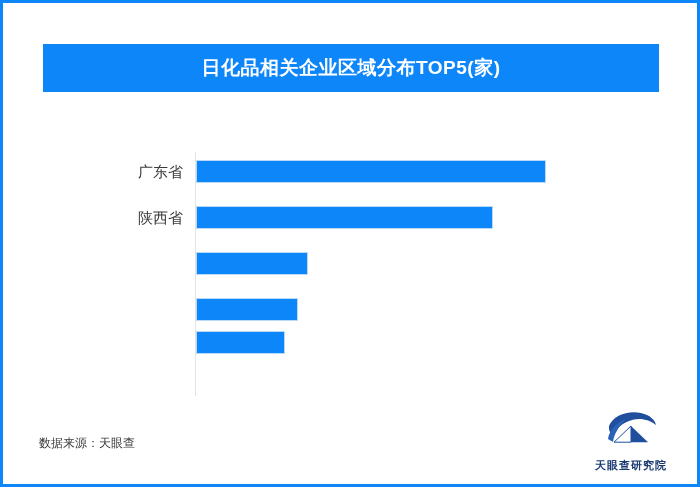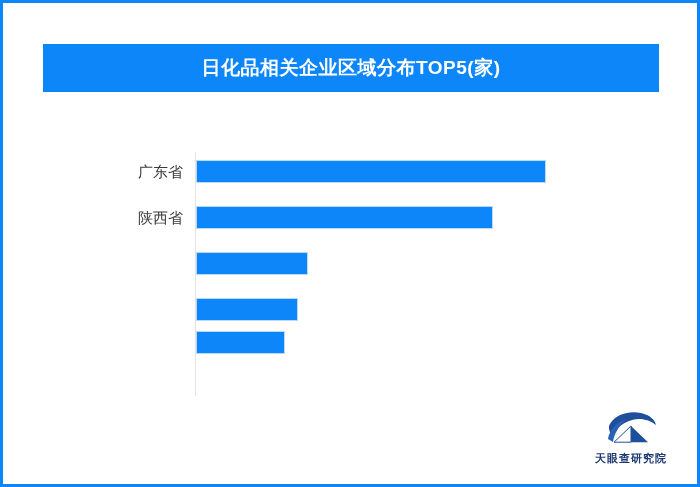--- a/index.html
+++ b/index.html
@@ -103,21 +103,21 @@
 
   #logo-block {
     position: absolute;
     left: 578px;
     top: 406px;
     width: 100px;
     height: 64px;
     display: flex;
     flex-direction: column;
     align-items: center;
-    justify-content: flex-start;
+    justify-content: space-between;
   }
   #logo-mark {
     width: 52px;
     height: 40px;
     display: block;
   }
   #logo-text {
     margin-top: 2px;
     font-size: 11px;
     font-weight: bold;
@@ -164,20 +164,21 @@
       </span>
     </div>
 
     <div class="bar-row" style="top:208px;">
       <span class="bar-track">
         <span class="bar-fill" style="display: block; width: 89px;"></span>
       </span>
     </div>
   </div>
 
+  <div id="source-note">数据来源：天眼查</div>
 
   <div id="logo-block">
     <svg id="logo-mark" viewBox="0 0 52 40">
       <path d="M4 17 C8 6, 24 1, 36 4 C45 6, 50 11, 51 16 C44 10, 33 8, 24 12 C16 15, 10 21, 7 27 C5 24, 3.5 20, 4 17 Z" fill="#1f4f9c"></path>
       <path d="M3 30 C4 22, 11 13, 21 10 C14 17, 9 25, 8 33 Z" fill="#2a62b8"></path>
       <path d="M26 16 L44 34 L8 34 Z" fill="#ffffff"></path>
       <path d="M26 17 L43 33.2 L26 33.2 Z" fill="#1f4f9c"></path>
       <path d="M26 17 L9 33.2 L26 33.2 Z" fill="#ffffff" stroke="#1f4f9c" stroke-width="1"></path>
     </svg>
     <span id="logo-text">天眼查研究院</span>

